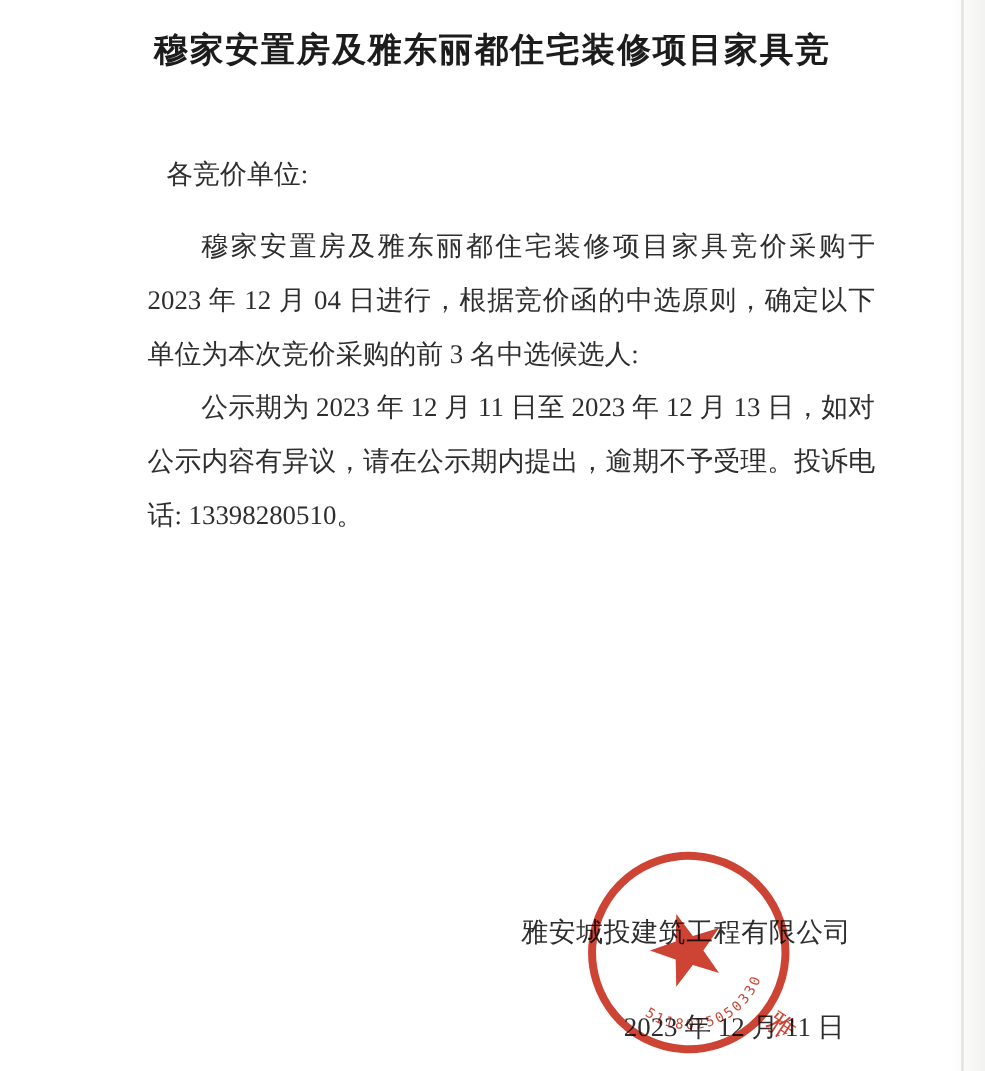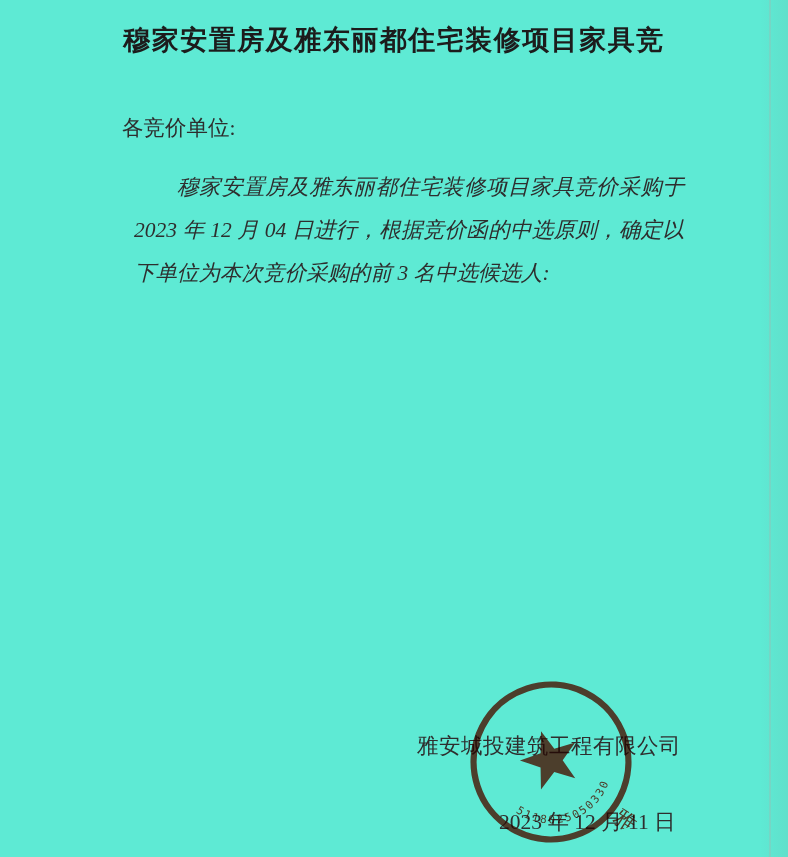--- a/index.html
+++ b/index.html
@@ -2,21 +2,21 @@
 <html><head>
 <meta charset="utf-8">
 <style>
   html, body { margin: 0; padding: 0; }
   body { background: #e8e8e6; }
   .page {
     position: relative;
     width: 788px;
     height: 857px;
     margin: 0 auto;
-    background: #5eead4;
+    background: #ffffff;
     overflow: hidden;
     font-family: "Liberation Serif", "DejaVu Serif", serif;
     color: #2e2e2e;
   }
   .title {
     margin: 18px auto 0 auto;
     width: 620px;
     text-align: center;
     font-family: "Liberation Sans", "DejaVu Sans", sans-serif;
     font-weight: 700;
@@ -24,22 +24,22 @@
     line-height: 45px;
     color: #1c1c1c;
     letter-spacing: 1.5px;
   }
   .body-text {
     padding: 40px 88px 0 118px;
     font-size: 21.5px;
     line-height: 43px;
     text-align: justify;
   }
-  .salutation { margin: 4px; }
-  p.para { margin: 16px; text-indent: 2em; font-style: italic; }
+  .salutation { margin: 15px; }
+  p.para { margin: 0; text-indent: 2em; }
   .sig-company {
     position: absolute;
     left: 417px;
     top: 731px;
     font-size: 21.5px;
     letter-spacing: 0.5px;
     white-space: nowrap;
   }
   .sig-date {
     position: absolute;
@@ -91,20 +91,21 @@
 
 <div class="page">
 
   <div class="title">
     <div>穆家安置房及雅东丽都住宅装修项目家具竞</div>
   </div>
 
   <div class="body-text">
     <p class="salutation">各竞价单位:</p>
     <p class="para">穆家安置房及雅东丽都住宅装修项目家具竞价采购于 2023 年 12 月 04 日进行，根据竞价函的中选原则，确定以下单位为本次竞价采购的前 3 名中选候选人:</p>
+    <p class="para">公示期为 2023 年 12 月 11 日至 2023 年 12 月 13 日，如对公示内容有异议，请在公示期内提出，逾期不予受理。投诉电话: 13398280510。</p>
   </div>
 
   <div class="sig-company">雅安城投建筑工程有限公司</div>
   <div class="sig-date">2023 年 12 月 11 日</div>
 
   <div class="seal">
     <svg viewBox="0 0 200 200" xmlns="http://www.w3.org/2000/svg">
       <defs>
         <path id="ringPath" d="M 100,172 A 72,72 0 1,1 99.9,172" fill="none"></path>
         <path id="numPath" d="M 40,140 A 72,72 0 0,0 160,140" fill="none"></path>

